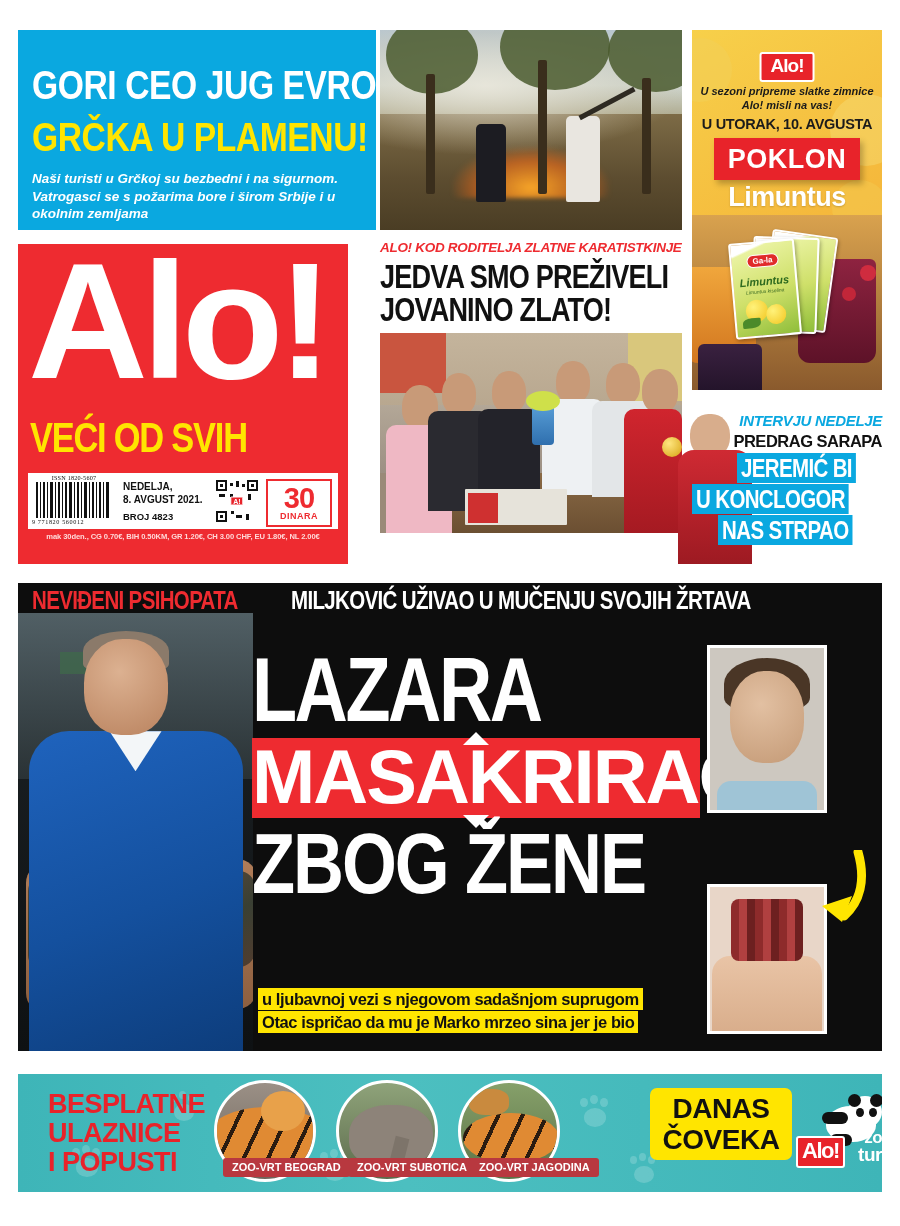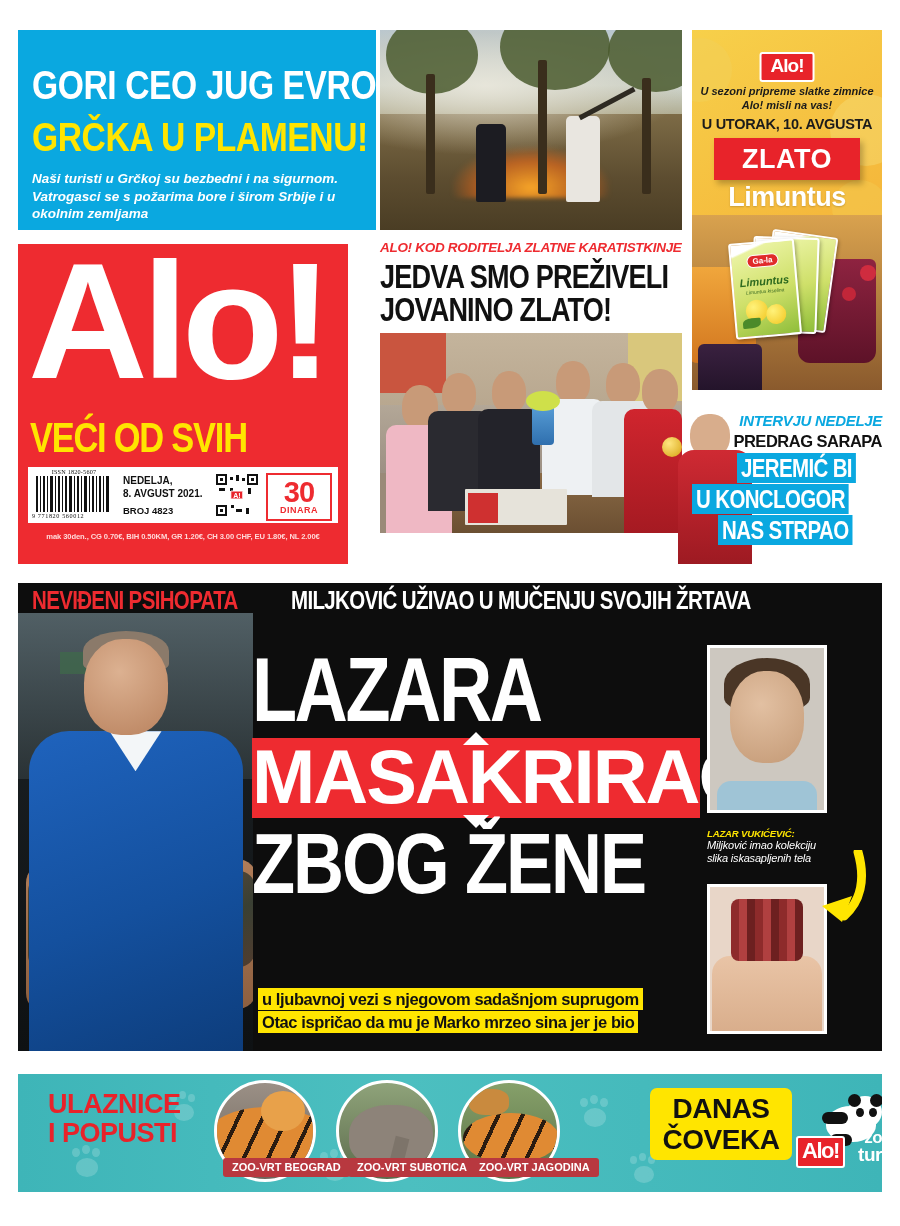--- a/index.html
+++ b/index.html
@@ -121,21 +121,21 @@
     position:absolute;left:10px;top:-6px;width:312px;
     color:#fff;font-weight:bold;font-size:166px;line-height:166px;
     letter-spacing:-6px;
   }
   .mh-tag{
     position:absolute;left:12px;top:173px;width:308px;
     color:#FFE500;font-weight:bold;font-size:42px;line-height:42px;
     letter-spacing:-1.5px;
   }
   .mh-info{
-    position:absolute;left:10px;top:223px;width:310px;height:56px;
+    position:absolute;left:10px;top:229px;width:310px;height:56px;
     background:#fff;
   }
   .barcode{position:absolute;left:6px;top:9px;width:78px;height:36px;}
   .bc-line{position:absolute;top:0;width:1px;height:100%;background:#111;}
   .bc-issn{
     position:absolute;left:6px;top:1px;width:80px;text-align:center;
     font-family:"Liberation Serif",serif;font-size:6.2px;color:#111;letter-spacing:.2px;
   }
   .bc-num{
     position:absolute;left:4px;top:45px;width:84px;
@@ -427,21 +427,21 @@
     <div style="position:absolute;left:196px;bottom:62%;width:62px;height:5px;background:#2e2a22;transform:rotate(-28deg);"></div>
   </div>
 
   <div class="ad">
     <div class="ad-citrus" style="left:-24px;top:8px;width:64px;height:64px;background:#f2cf57;opacity:.55;"></div>
     <div class="ad-citrus" style="right:-20px;top:64px;width:72px;height:72px;background:#f7dd77;opacity:.45;"></div>
     <div class="ad-citrus" style="left:140px;top:150px;width:56px;height:56px;background:#f3c94f;opacity:.5;"></div>
     <div class="ad-alo">Alo!</div>
     <div class="ad-sub">U sezoni pripreme slatke zimnice Alo! misli na vas!</div>
     <div class="ad-date">U UTORAK, 10. AVGUSTA</div>
-    <div class="ad-poklon">ZLATO</div>
+    <div class="ad-poklon">POKLON</div>
     <div class="ad-prod">Limuntus</div>
 
     <div class="ad-photo">
       <div class="jar" style="left:-6px;top:52px;width:70px;height:96px;background:linear-gradient(#f0a63c,#d2761f);"></div>
       <div class="jar" style="right:6px;top:44px;width:78px;height:104px;background:linear-gradient(#8e2340,#5d1228);"></div>
       <div class="jar" style="left:6px;bottom:-14px;width:64px;height:60px;background:linear-gradient(#3a2140,#1d1024);"></div>
       <div style="position:absolute;right:6px;top:50px;width:16px;height:16px;border-radius:50%;background:#cf2c3f;"></div>
       <div style="position:absolute;right:26px;top:72px;width:14px;height:14px;border-radius:50%;background:#c22639;"></div>
 
       <div class="packet" style="left:74px;top:18px;transform:rotate(8deg);"></div>
@@ -611,25 +611,20 @@
     <div><span class="yc-line">u ljubavnoj vezi s njegovom sadašnjom suprugom</span></div>
     <div><span class="yc-line">Otac ispričao da mu je Marko mrzeo sina jer je bio</span></div>
   </div>
 
   <div class="side-photo sp1">
     <div class="sp-shirt"></div>
     <div class="sp-hair"></div>
     <div class="sp-face"></div>
   </div>
 
-  <div class="cap-side">
-    <div class="cs-name">LAZAR VUKIĆEVIĆ:</div>
-    <div class="cs-txt">Miljković imao kolekciju</div>
-    <div class="cs-txt">slika iskasapljenih tela</div>
-  </div>
 
   <svg class="arrow" viewBox="0 0 70 90">
     <path d="M58 2 C66 30 60 52 44 66" stroke="#FFE500" stroke-width="9" fill="none" stroke-linecap="round"></path>
     <path d="M52 46 L42 72 L22 56 Z" fill="#FFE500"></path>
   </svg>
 
   <div class="side-photo sp2">
     <div class="sp-torso"></div>
     <div class="sp-blur"></div>
   </div>
@@ -660,20 +655,21 @@
       <div class="paw-pad" style="left:22px;top:0;width:8px;height:9px;"></div>
     </div>
     <div class="paw" style="left:610px;top:82px;">
       <div class="paw-pad" style="left:6px;top:10px;width:20px;height:17px;"></div>
       <div class="paw-pad" style="left:2px;top:0;width:7px;height:8px;"></div>
       <div class="paw-pad" style="left:11px;top:-3px;width:7px;height:8px;"></div>
       <div class="paw-pad" style="left:20px;top:0;width:7px;height:8px;"></div>
     </div>
 
     <div class="zoo-title">
+      <div>BESPLATNE</div>
       <div>ULAZNICE</div>
       <div>I POPUSTI</div>
     </div>
 
     <div class="zoo-circle zc1">
       <div class="tiger" style="left:-10px;top:24px;width:120px;height:60px;"></div>
       <div style="position:absolute;left:44px;top:8px;width:44px;height:40px;border-radius:50%;background:#E8A14A;"></div>
     </div>
     <div class="zoo-label zl1">ZOO-VRT BEOGRAD</div>
 

